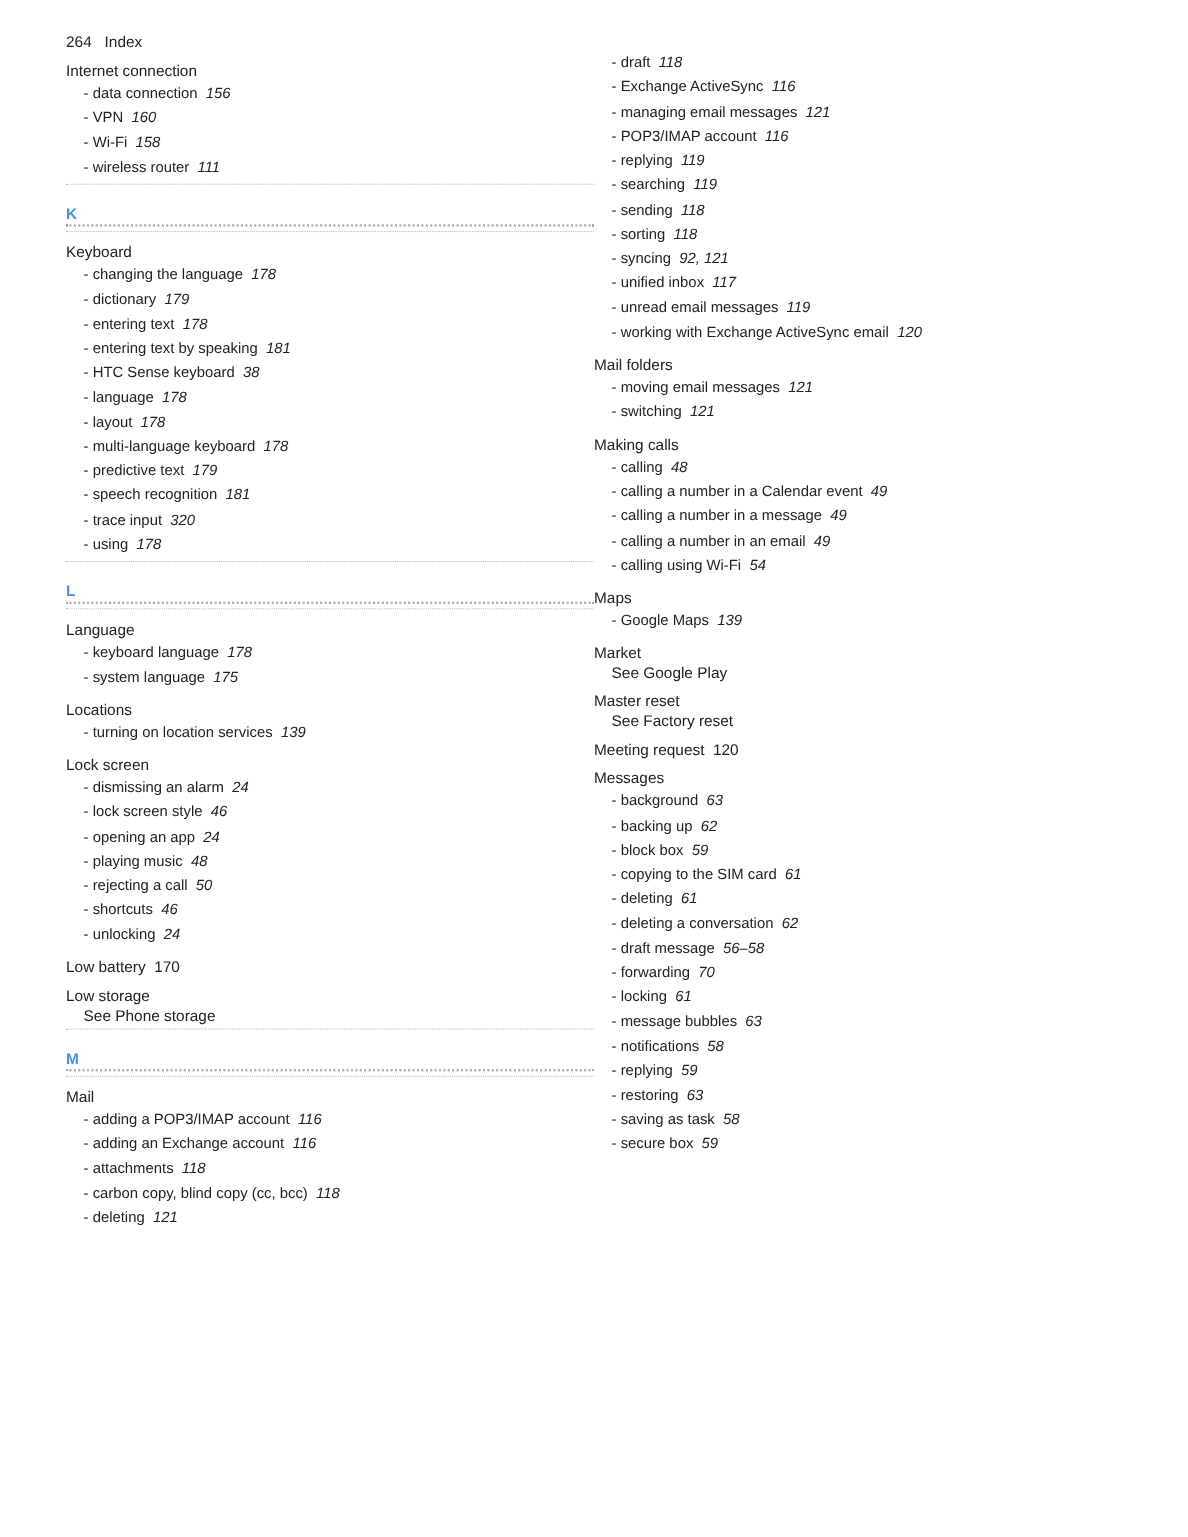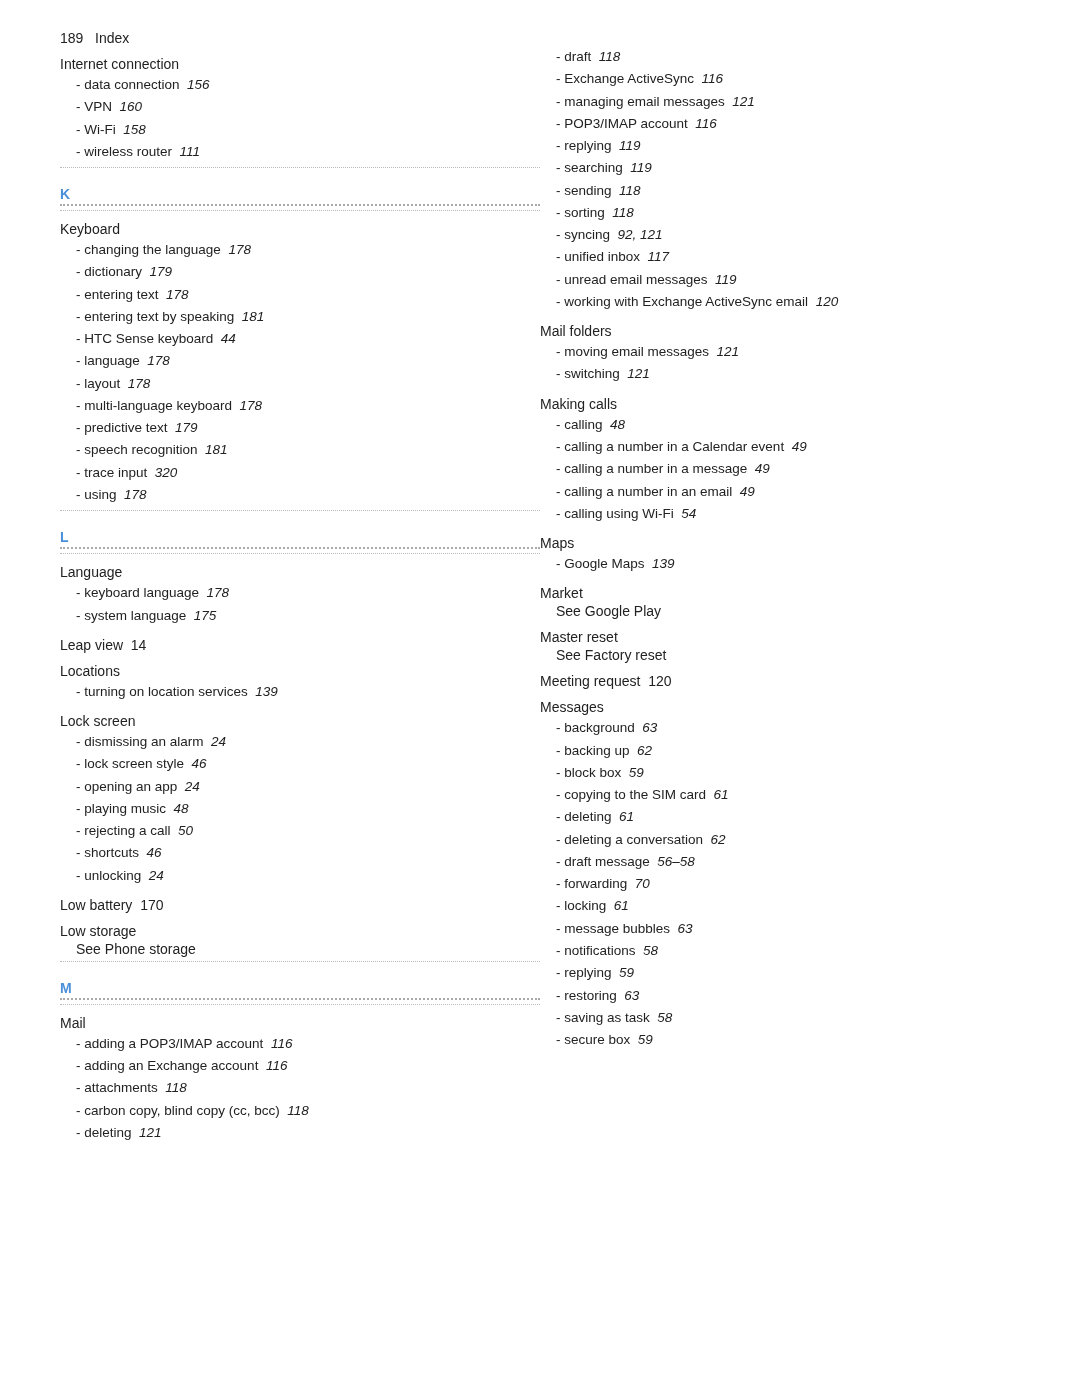--- a/index.html
+++ b/index.html
@@ -56,53 +56,52 @@
     .see-ref {
       padding-left: 16px;
       font-size: 14px;
       color: #222;
     }
   </style>
 </head>
 <body>
 
 <div>
-  <span>189</span>&nbsp;&nbsp;&nbsp;<span>Index</span>
+  <span>264</span>&nbsp;&nbsp;&nbsp;<span>Index</span>
 </div>
 
 <div class="two-col">
   <div class="col" id="left-col">
       <div class="entry-heading">Internet connection</div>
       <div class="entry-sub">- data connection&nbsp;&nbsp;<span class="page-num">156</span></div>
       <div class="entry-sub">- VPN&nbsp;&nbsp;<span class="page-num">160</span></div>
       <div class="entry-sub">- Wi-Fi&nbsp;&nbsp;<span class="page-num">158</span></div>
       <div class="entry-sub">- wireless router&nbsp;&nbsp;<span class="page-num">111</span></div>
       <hr class="section-divider">
       <div class="section-letter">K</div>
       <hr class="section-divider">
       <div class="entry-heading">Keyboard</div>
       <div class="entry-sub">- changing the language&nbsp;&nbsp;<span class="page-num">178</span></div>
       <div class="entry-sub">- dictionary&nbsp;&nbsp;<span class="page-num">179</span></div>
       <div class="entry-sub">- entering text&nbsp;&nbsp;<span class="page-num">178</span></div>
       <div class="entry-sub">- entering text by speaking&nbsp;&nbsp;<span class="page-num">181</span></div>
-      <div class="entry-sub">- HTC Sense keyboard&nbsp;&nbsp;<span class="page-num">44</span></div>
+      <div class="entry-sub">- HTC Sense keyboard&nbsp;&nbsp;<span class="page-num">38</span></div>
       <div class="entry-sub">- language&nbsp;&nbsp;<span class="page-num">178</span></div>
       <div class="entry-sub">- layout&nbsp;&nbsp;<span class="page-num">178</span></div>
       <div class="entry-sub">- multi-language keyboard&nbsp;&nbsp;<span class="page-num">178</span></div>
       <div class="entry-sub">- predictive text&nbsp;&nbsp;<span class="page-num">179</span></div>
       <div class="entry-sub">- speech recognition&nbsp;&nbsp;<span class="page-num">181</span></div>
       <div class="entry-sub">- trace input&nbsp;&nbsp;<span class="page-num">320</span></div>
       <div class="entry-sub">- using&nbsp;&nbsp;<span class="page-num">178</span></div>
       <hr class="section-divider">
       <div class="section-letter">L</div>
       <hr class="section-divider">
       <div class="entry-heading">Language</div>
       <div class="entry-sub">- keyboard language&nbsp;&nbsp;<span class="page-num">178</span></div>
       <div class="entry-sub">- system language&nbsp;&nbsp;<span class="page-num">175</span></div>
-      <div class="entry-heading">Leap view&nbsp;&nbsp;<span class="page-num">14</span></div>
       <div class="entry-heading">Locations</div>
       <div class="entry-sub">- turning on location services&nbsp;&nbsp;<span class="page-num">139</span></div>
       <div class="entry-heading">Lock screen</div>
       <div class="entry-sub">- dismissing an alarm&nbsp;&nbsp;<span class="page-num">24</span></div>
       <div class="entry-sub">- lock screen style&nbsp;&nbsp;<span class="page-num">46</span></div>
       <div class="entry-sub">- opening an app&nbsp;&nbsp;<span class="page-num">24</span></div>
       <div class="entry-sub">- playing music&nbsp;&nbsp;<span class="page-num">48</span></div>
       <div class="entry-sub">- rejecting a call&nbsp;&nbsp;<span class="page-num">50</span></div>
       <div class="entry-sub">- shortcuts&nbsp;&nbsp;<span class="page-num">46</span></div>
       <div class="entry-sub">- unlocking&nbsp;&nbsp;<span class="page-num">24</span></div>

